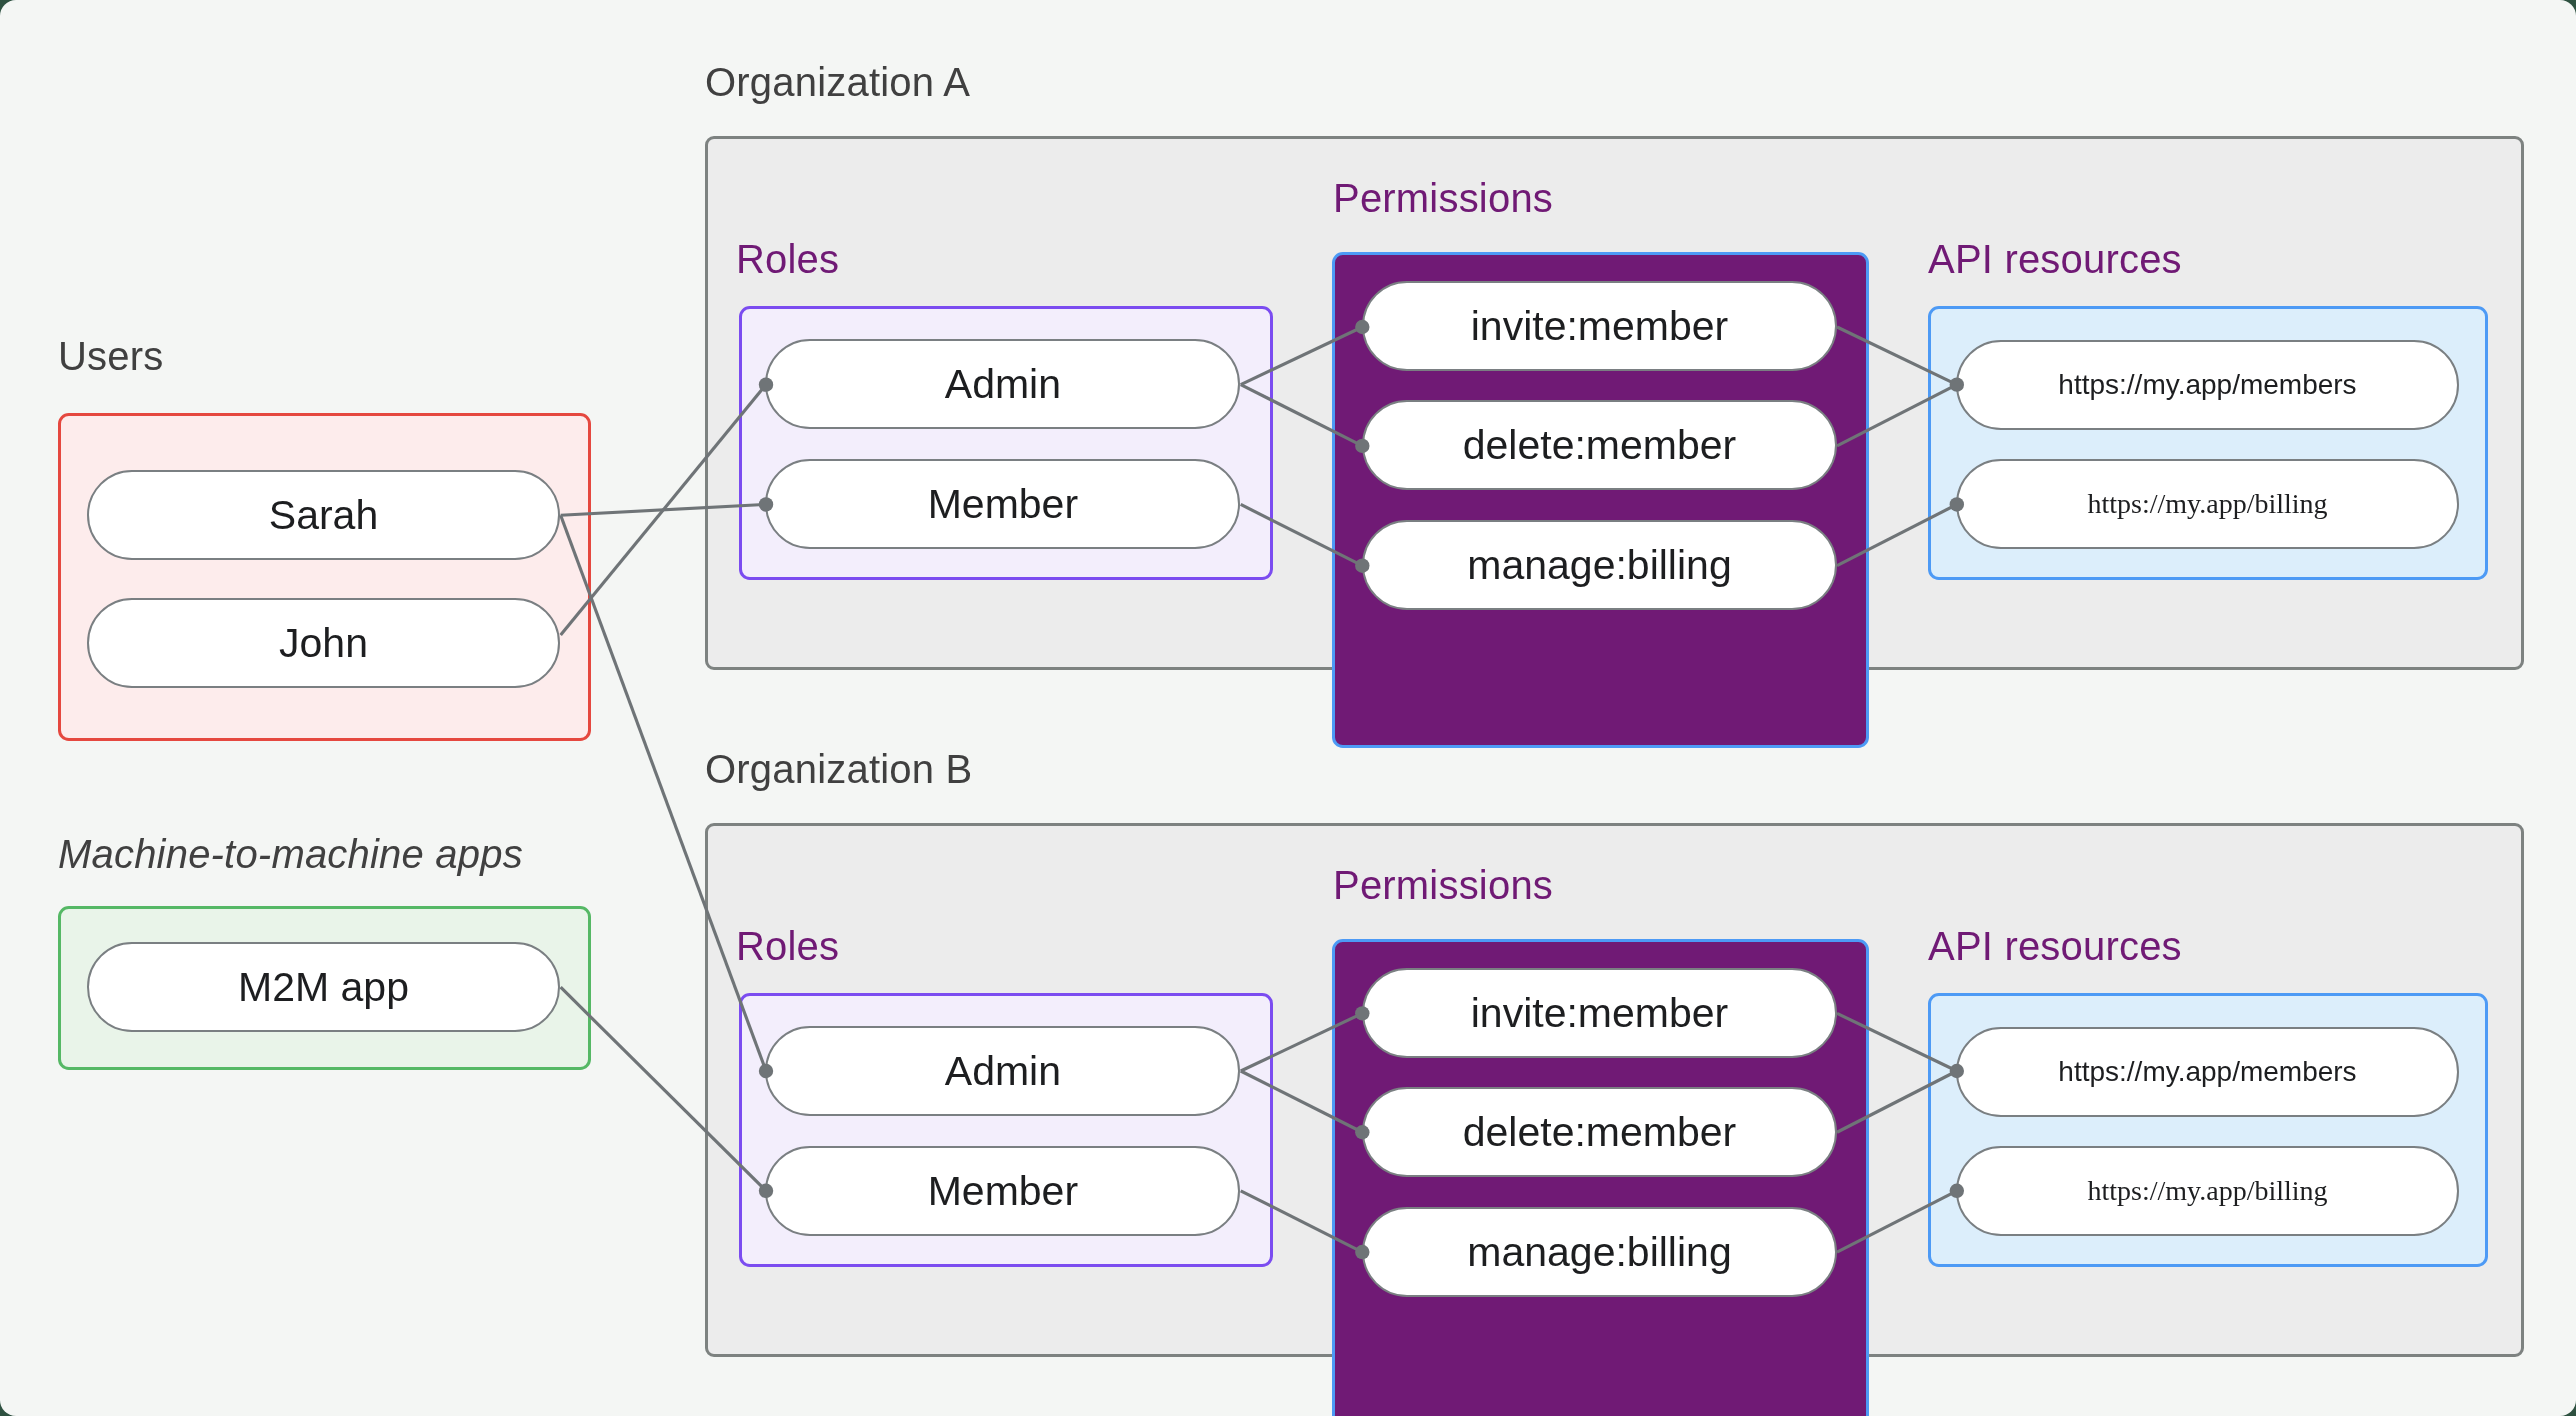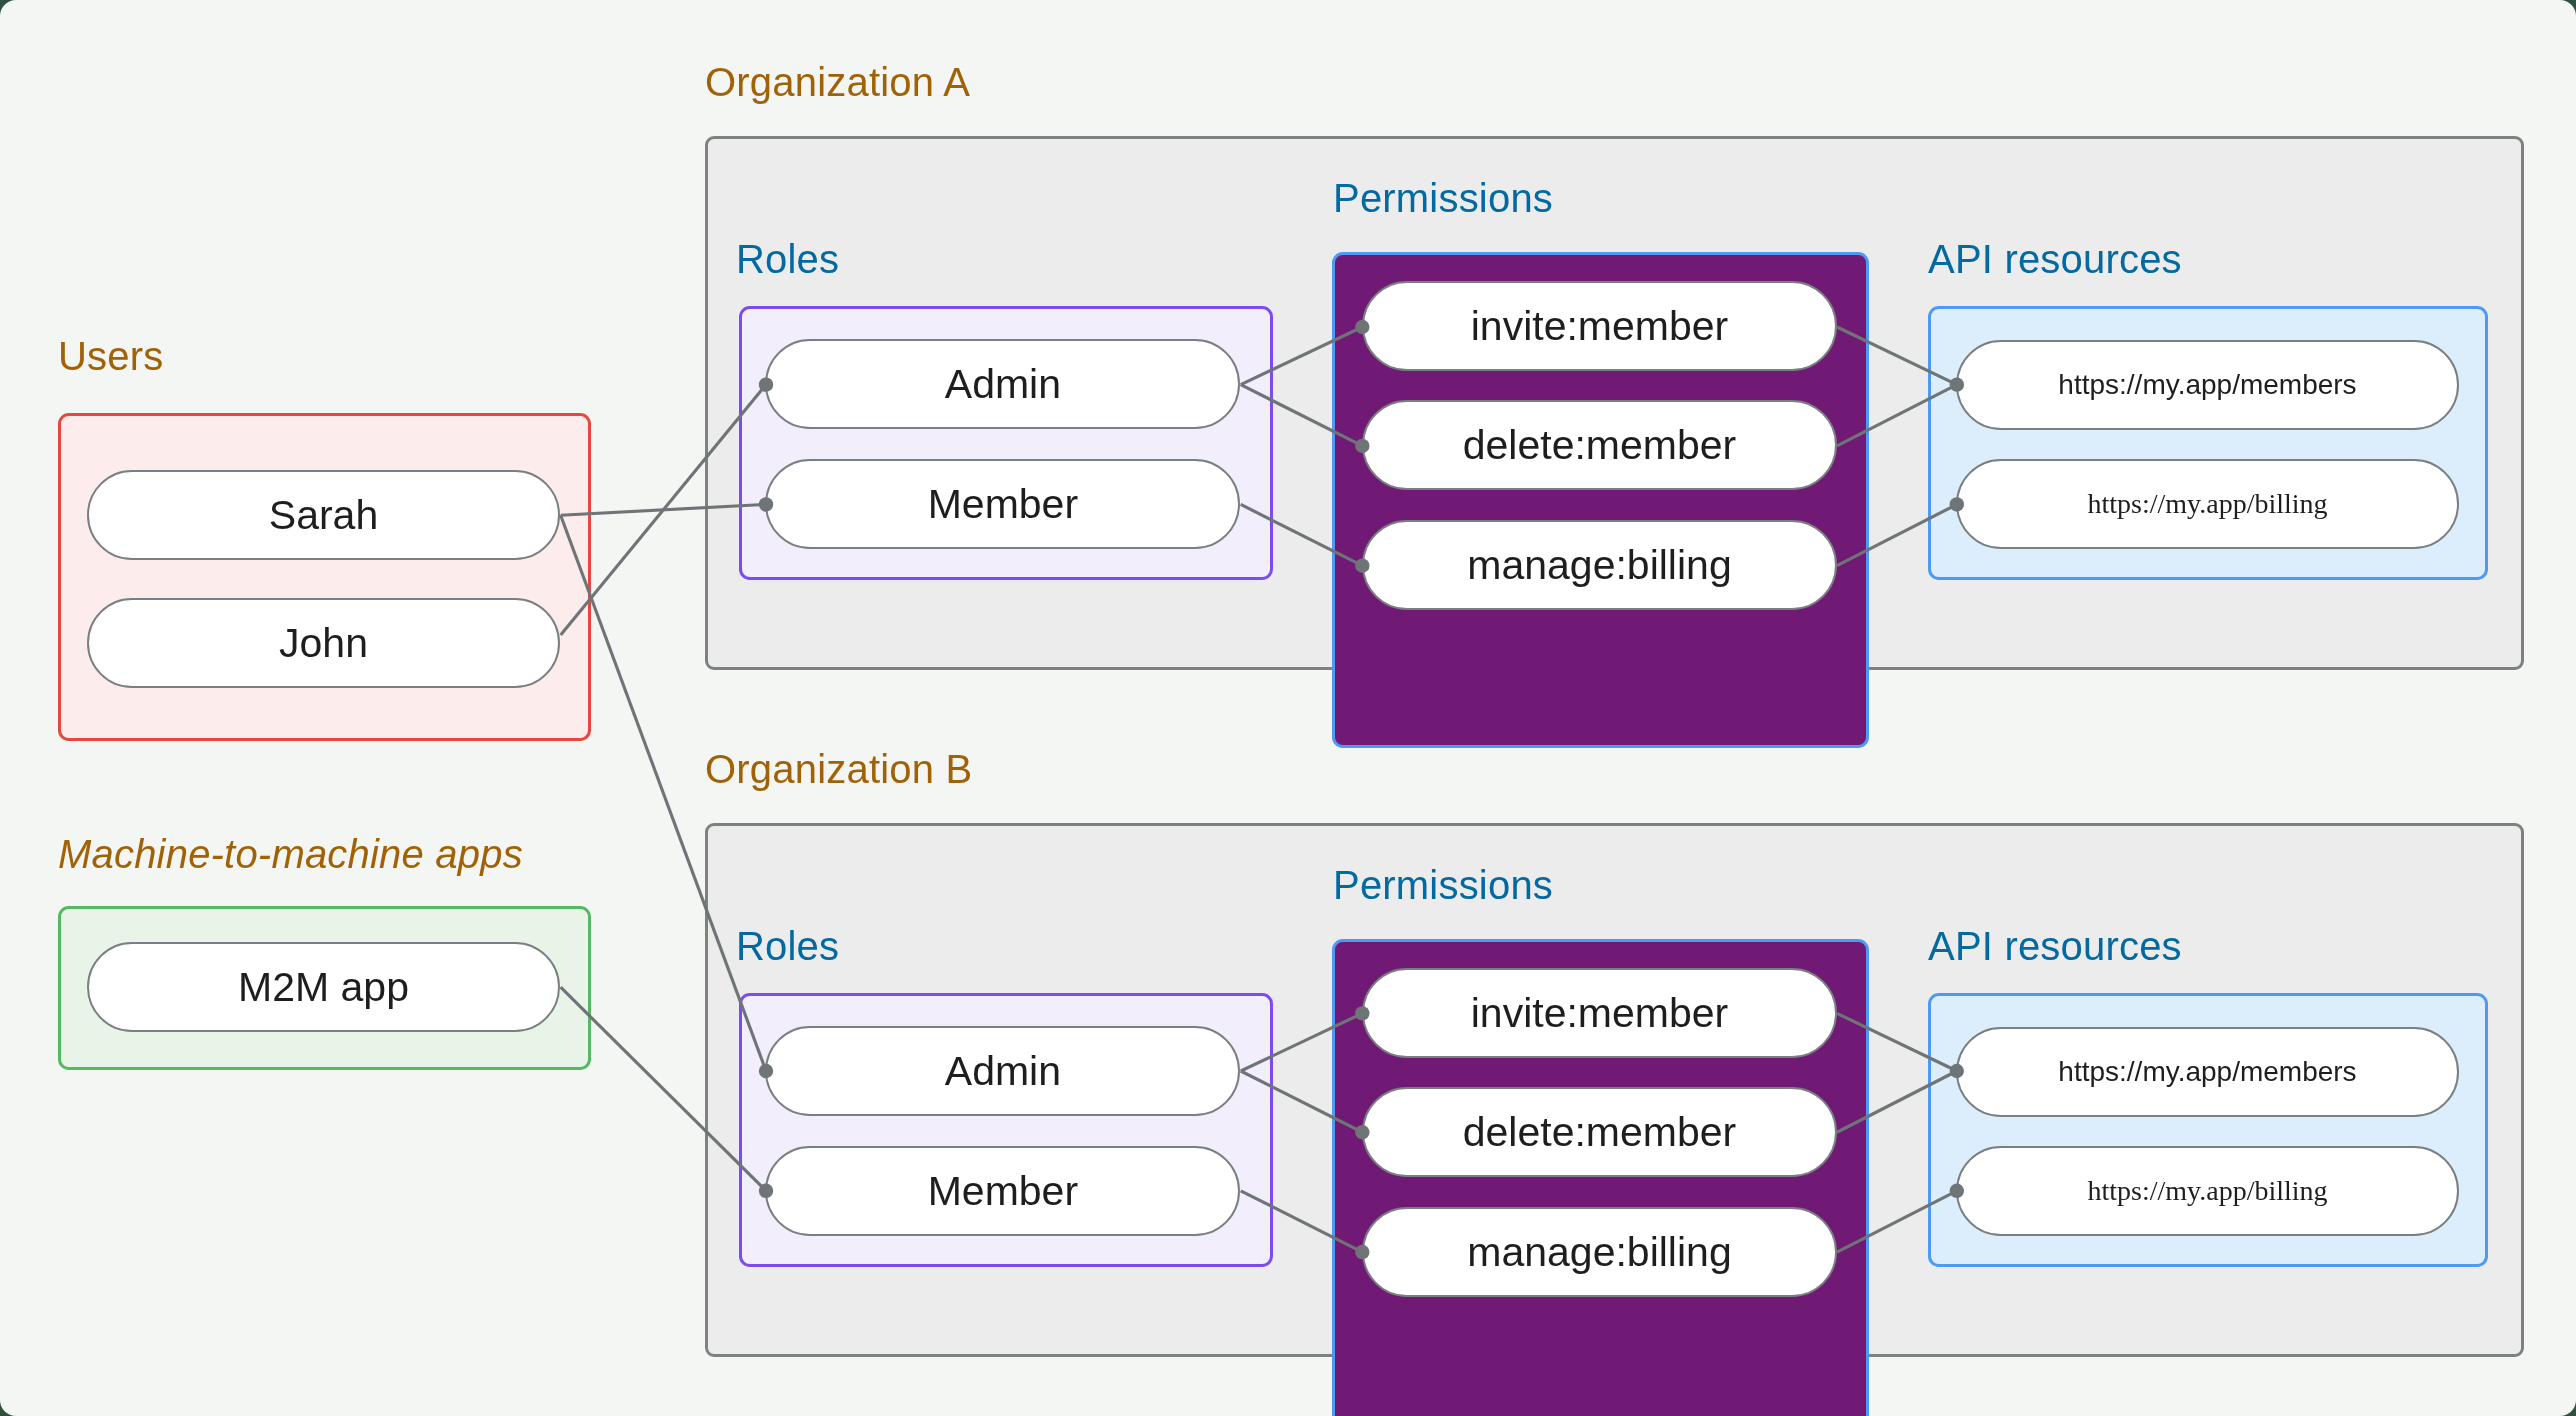--- a/index.html
+++ b/index.html
@@ -7,37 +7,37 @@
     width:2576px;height:1416px;
     background:#2e5140;
     font-family:"Liberation Sans",sans-serif;
     position:relative;overflow:hidden;
   }
   .canvas{
     position:absolute;left:0;top:0;width:2576px;height:1416px;
     background:#f4f6f4;border-radius:16px;overflow:hidden;
   }
   .label{
-    position:absolute;font-size:40px;font-weight:500;color:#a16207;
+    position:absolute;font-size:40px;font-weight:500;color:#404040;
     line-height:1.15;white-space:nowrap;letter-spacing:0.2px;
   }
   .group-box{position:absolute;box-sizing:border-box;border-radius:10.8px;}
   .users-box{left:58px;top:413px;width:533px;height:328px;background:#fdecec;border:3.6px solid #e5483f;}
   .m2m-box{left:58px;top:906px;width:533px;height:164px;background:#e9f4e9;border:3.6px solid #55b865;}
   .org{
     position:absolute;left:705px;width:1819px;height:534px;
     background:#ececec;border:3.6px solid #7d8280;border-radius:9px;box-sizing:border-box;
   }
   .org-a{top:136px;}
   .org-b{top:823px;}
   .zone{position:absolute;box-sizing:border-box;border-radius:10.8px;}
   .roles-zone{left:31px;top:167px;width:534px;height:274px;background:#f3eefc;border:3.6px solid #7b4cf0;}
   .perm-zone{left:624px;top:113px;width:537px;height:496px;background:#701a75;border:3.6px solid #4d9af5;}
   .api-zone{left:1220px;top:167px;width:560px;height:274px;background:#dceefb;border:3.6px solid #4d9af5;}
-  .org .label{color:#0369a1;}
+  .org .label{color:#701a75;}
   .roles-label{left:28px;top:97px;}
   .perm-label{left:625px;top:36px;}
   .api-label{left:1220px;top:97px;}
   .pill{
     position:absolute;height:90px;background:#ffffff;
     border:2.7px solid #7a7f82;border-radius:54px;
     display:flex;align-items:center;justify-content:center;
     font-size:41px;color:#1d1e20;box-sizing:border-box;white-space:nowrap;
   }
   .pill.url{font-size:28px;}

